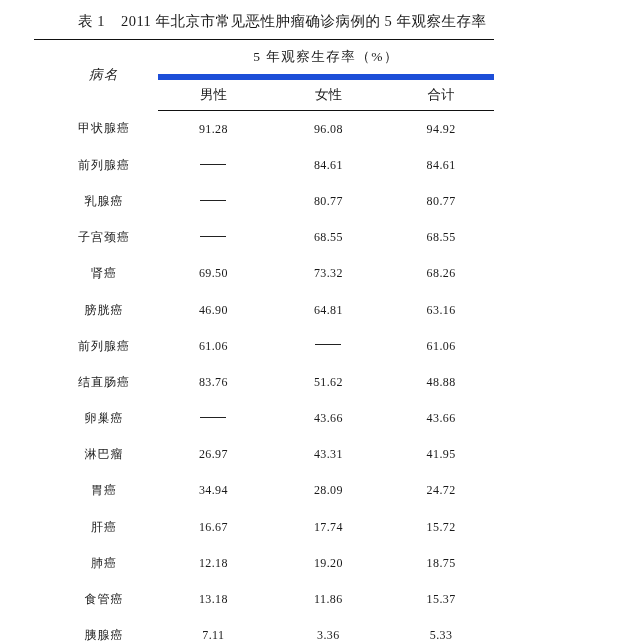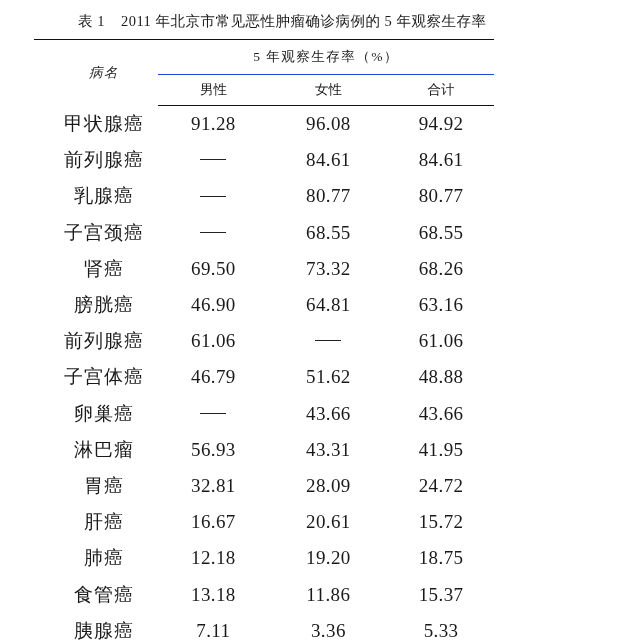--- a/index.html
+++ b/index.html
@@ -51,35 +51,35 @@
   .hdr-row1 td {
     height: 34px;
   }
   .hdr-row2 td {
     height: 30px;
   }
   .hdr-row2 td {
     border-bottom: 1.1px solid #111;
   }
   .span-head {
-    border-bottom: 1px solid #1d4ed8;
+    border-bottom: 6px solid #1d4ed8;
   }
   .disease-head {
     text-align: left;
     padding-left: 16px !important;
     font-style: italic;
   }
   .disease-cell {
     text-align: left;
     padding-left: 16px !important;
     letter-spacing: 1px;
   }
   tbody tr td {
     height: 36.2px;
-    font-size: 19px;
+    font-size: 12px;
   }
   .num {
     font-family: "Liberation Serif", "DejaVu Serif", serif;
     letter-spacing: 0.4px;
   }
   .dash {
     display: inline-block;
     width: 26px;
     border-top: 1.2px solid #222;
     vertical-align: middle;
@@ -158,47 +158,47 @@
           <td class="num">64.81</td>
           <td class="num">63.16</td>
         </tr>
         <tr>
           <td class="disease-cell">前列腺癌</td>
           <td class="num">61.06</td>
           <td class="num"><span class="dash"></span></td>
           <td class="num">61.06</td>
         </tr>
         <tr>
-          <td class="disease-cell">子宫体癌</td>
-          <td class="num">46.79</td>
+          <td class="disease-cell">结直肠癌</td>
+          <td class="num">83.76</td>
           <td class="num">51.62</td>
           <td class="num">48.88</td>
         </tr>
         <tr>
           <td class="disease-cell">卵巢癌</td>
           <td class="num"><span class="dash"></span></td>
           <td class="num">43.66</td>
           <td class="num">43.66</td>
         </tr>
         <tr>
           <td class="disease-cell">淋巴瘤</td>
-          <td class="num">56.93</td>
+          <td class="num">26.97</td>
           <td class="num">43.31</td>
           <td class="num">41.95</td>
         </tr>
         <tr>
           <td class="disease-cell">胃癌</td>
-          <td class="num">32.81</td>
+          <td class="num">34.94</td>
           <td class="num">28.09</td>
           <td class="num">24.72</td>
         </tr>
         <tr>
           <td class="disease-cell">肝癌</td>
           <td class="num">16.67</td>
-          <td class="num">20.61</td>
+          <td class="num">17.74</td>
           <td class="num">15.72</td>
         </tr>
         <tr>
           <td class="disease-cell">肺癌</td>
           <td class="num">12.18</td>
           <td class="num">19.20</td>
           <td class="num">18.75</td>
         </tr>
         <tr>
           <td class="disease-cell">食管癌</td>

